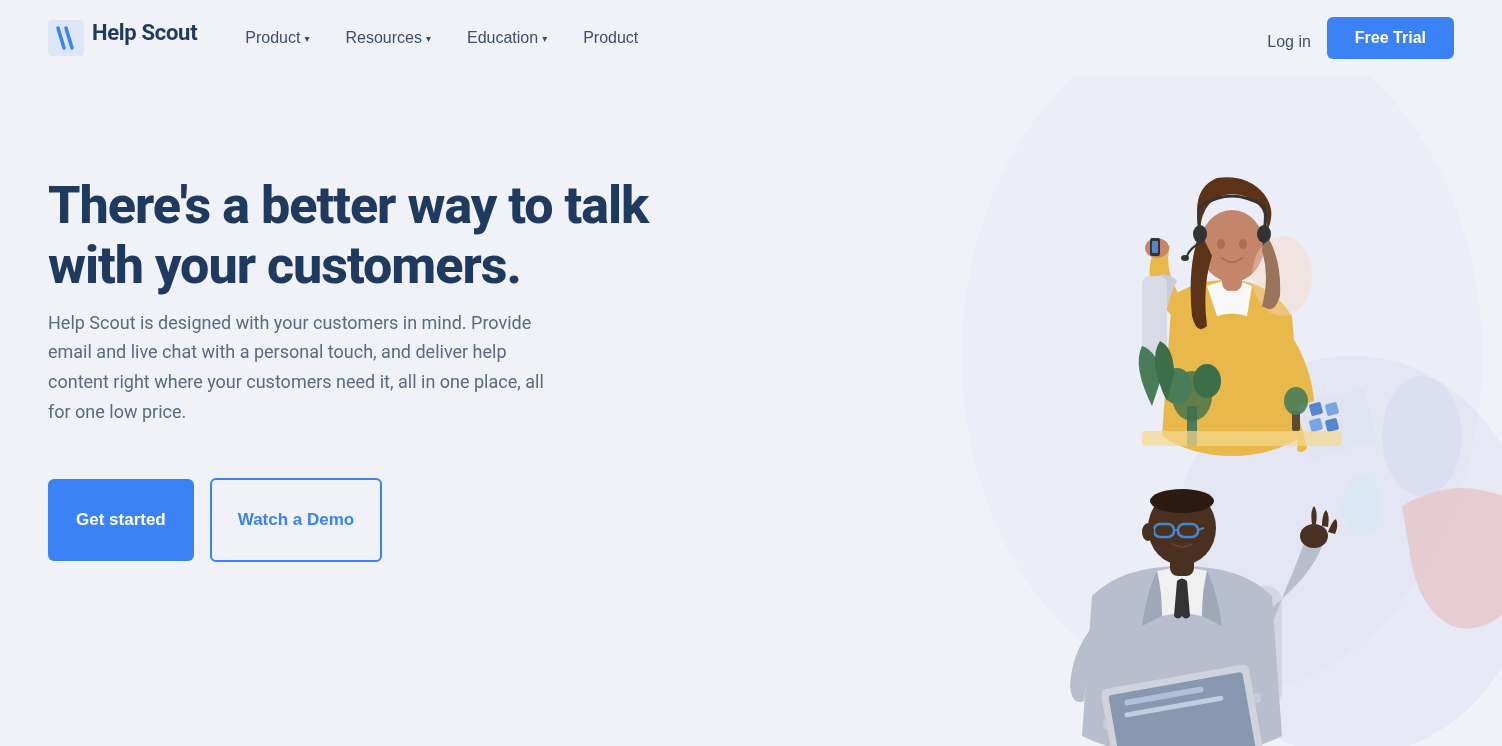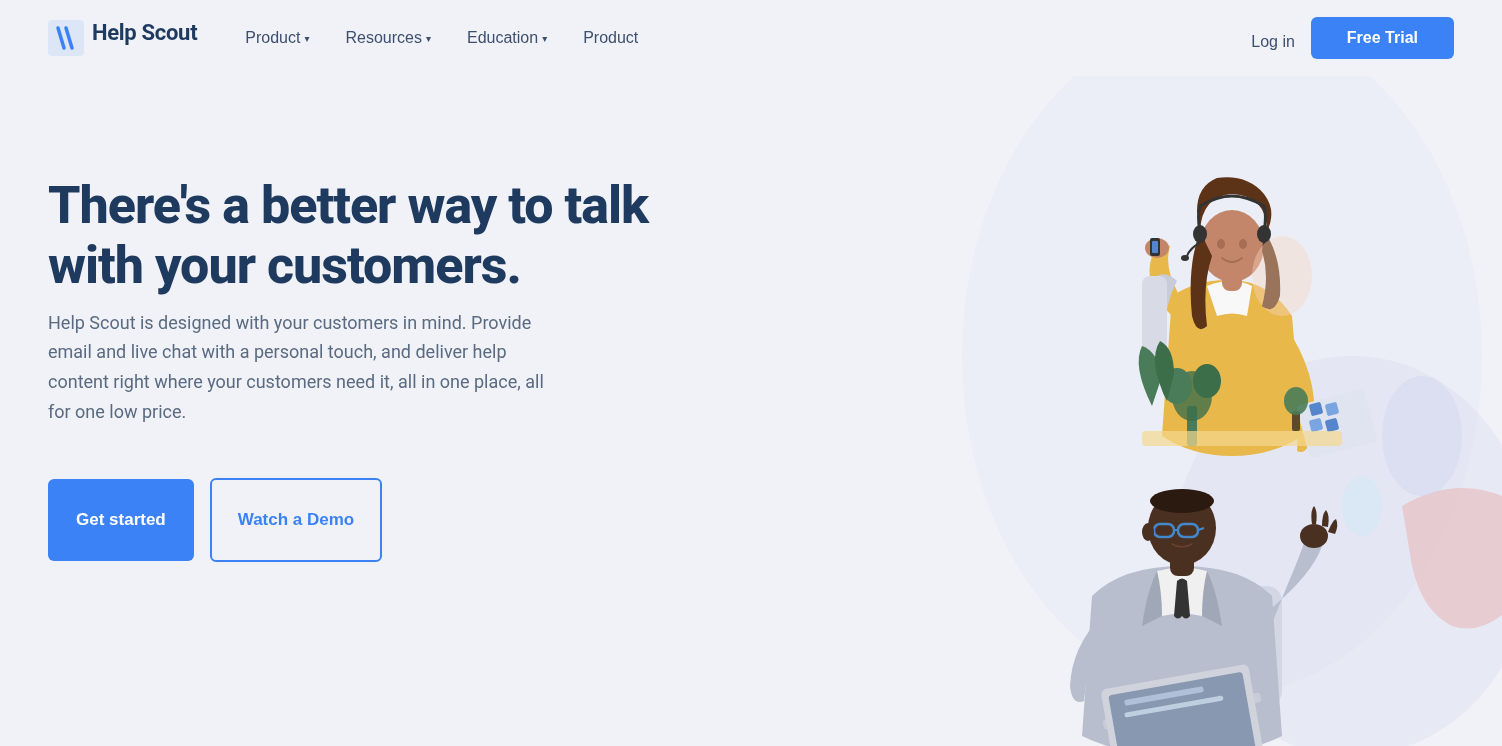--- a/index.html
+++ b/index.html
@@ -87,21 +87,21 @@
       background: none;
       border: none;
       padding: 8px 12px;
       font-weight: 400;
     }
 
     .free-trial-btn {
       background-color: #3b82f6;
       color: white;
       border: none;
-      padding: 12px 36px;
+      padding: 12px 28px;
       border-radius: 6px;
       font-size: 16px;
       font-weight: 600;
       cursor: pointer;
     }
 
     
     .hero {
       display: flex;
       align-items: flex-start;

